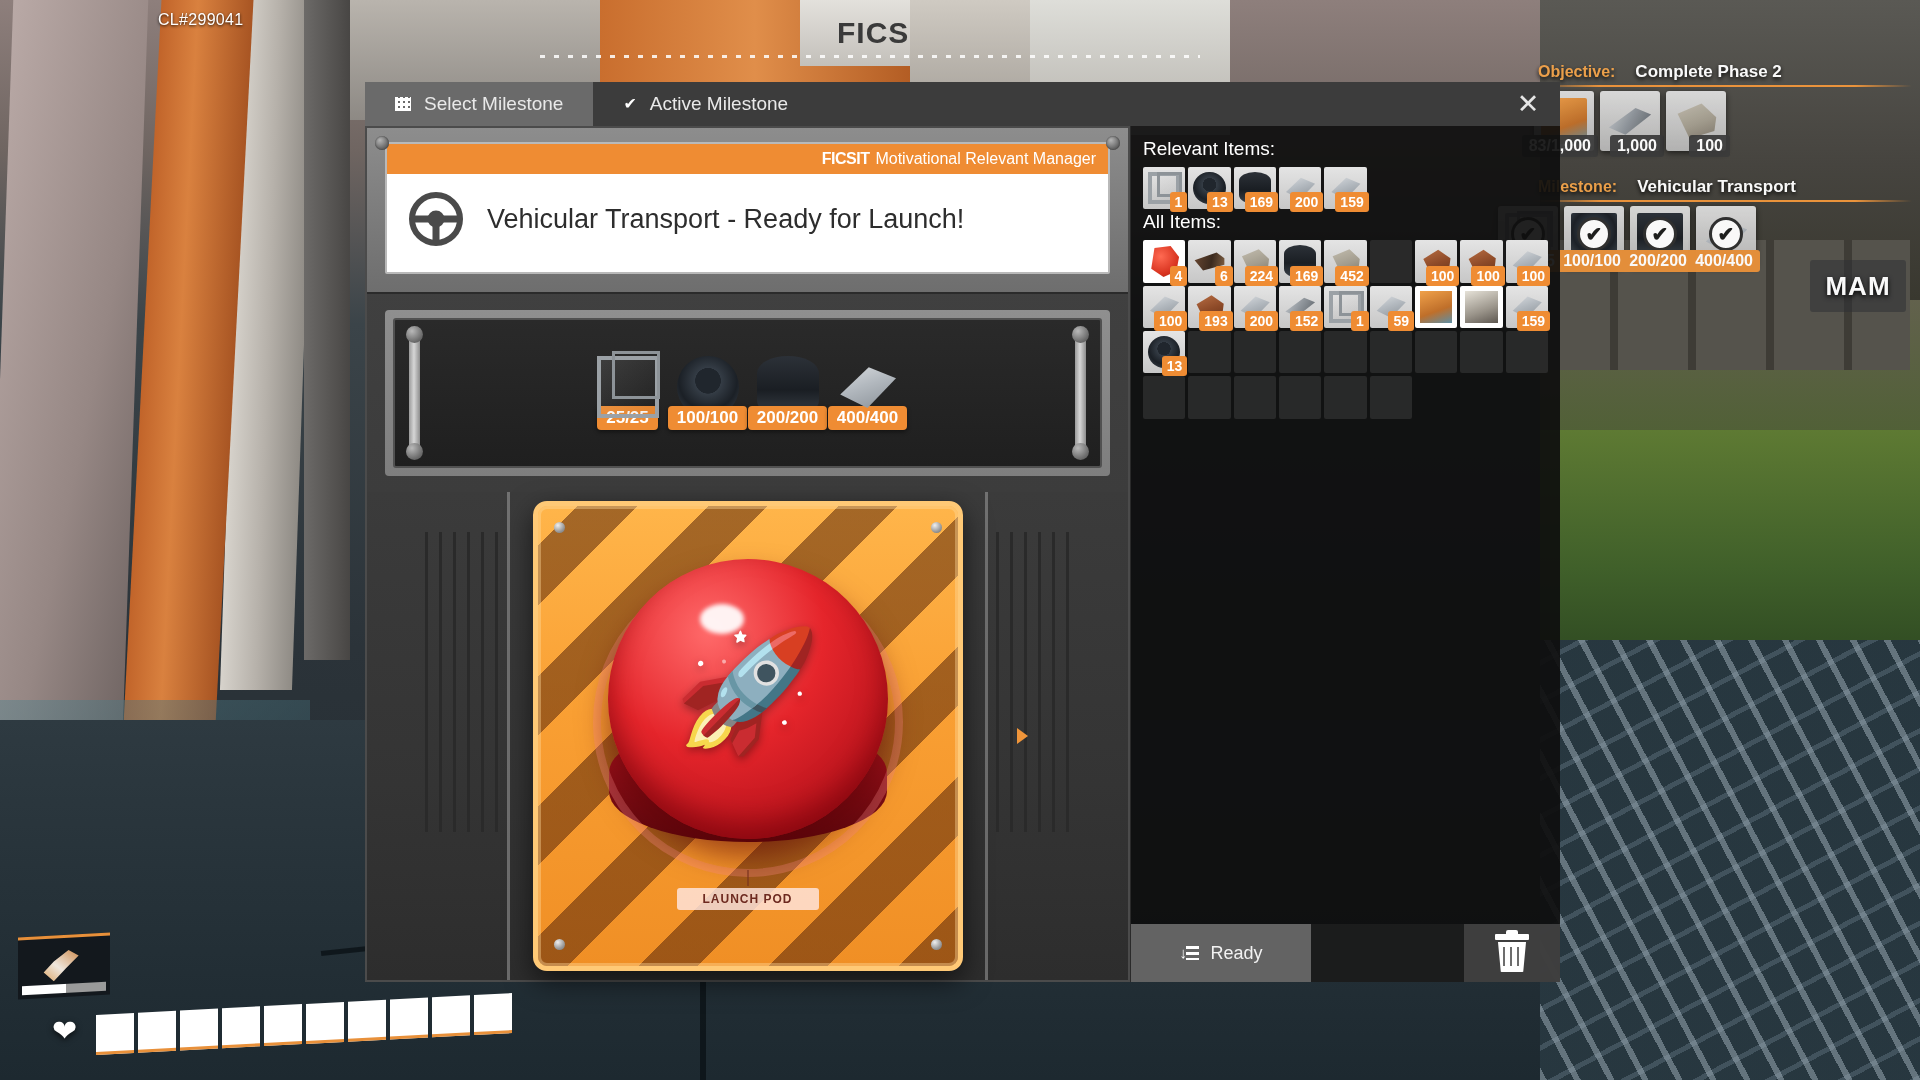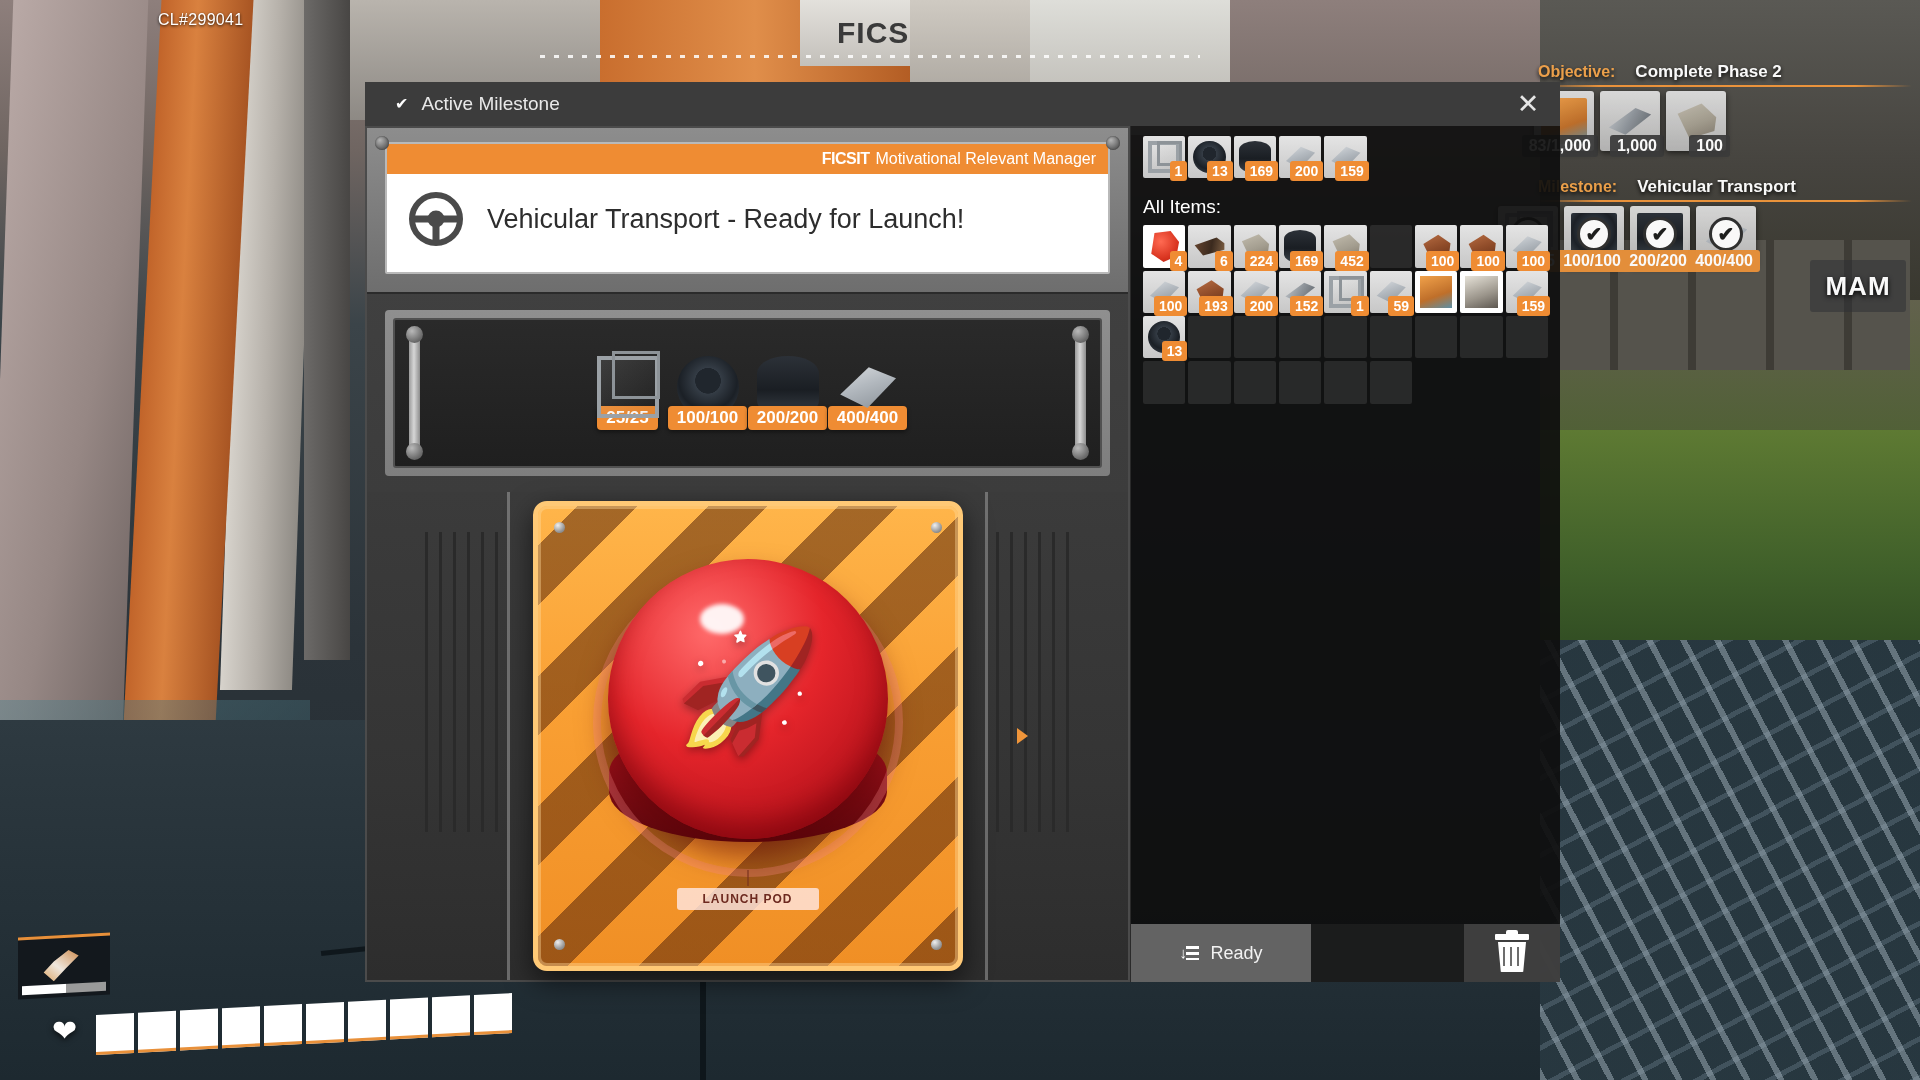--- a/index.html
+++ b/index.html
@@ -501,20 +501,24 @@
     <div class="hotslot"></div>
     <div class="hotslot"></div>
     <div class="hotslot"></div>
     <div class="hotslot"></div>
   </div>
 
 
   <div class="modal">
 
     <div class="tabbar">
+      <div class="tab inactive">
+        <span class="grid-icon"></span>
+        <span>Select Milestone</span>
+      </div>
       <div class="tab active">
         <span class="tab-icon">✔</span>
         <span>Active Milestone</span>
       </div>
       <div class="tab-spacer"></div>
       <div class="close-btn">✕</div>
     </div>
 
     <div class="modal-body">
 
@@ -580,20 +584,21 @@
               <div class="dome-gloss"></div>
             </div>
             <div class="rocket">🚀</div>
             <div class="pod-label-stem"></div>
             <div class="pod-label">LAUNCH POD</div>
           </div>
         </div>
       </div>
 
       <div class="inv-panel">
+        <div class="inv-head">Relevant Items:</div>
         <div class="inv-grid">
           <div class="slot filled">
             <div class="it t-frame"></div>
             <span class="qty">1</span>
           </div>
           <div class="slot filled">
             <div class="it t-rotor"></div>
             <span class="qty">13</span>
           </div>
           <div class="slot filled">
@@ -607,21 +612,21 @@
           <div class="slot filled">
             <div class="it t-plate"></div>
             <span class="qty">159</span>
           </div>
           <div class="slot" style="visibility:hidden"></div>
           <div class="slot" style="visibility:hidden"></div>
           <div class="slot" style="visibility:hidden"></div>
           <div class="slot" style="visibility:hidden"></div>
         </div>
 
-        <div class="inv-head" style="margin-top:18px">All Items:</div>
+        <div class="inv-head" style="margin-top:2px">All Items:</div>
         <div class="inv-grid" id="all-items-grid">
             <div class="slot white">
               <div class="it t-ore"></div>
               <span class="qty">4</span>
             </div>
             <div class="slot filled">
               <div class="it t-rod"></div>
               <span class="qty">6</span>
             </div>
             <div class="slot filled">

